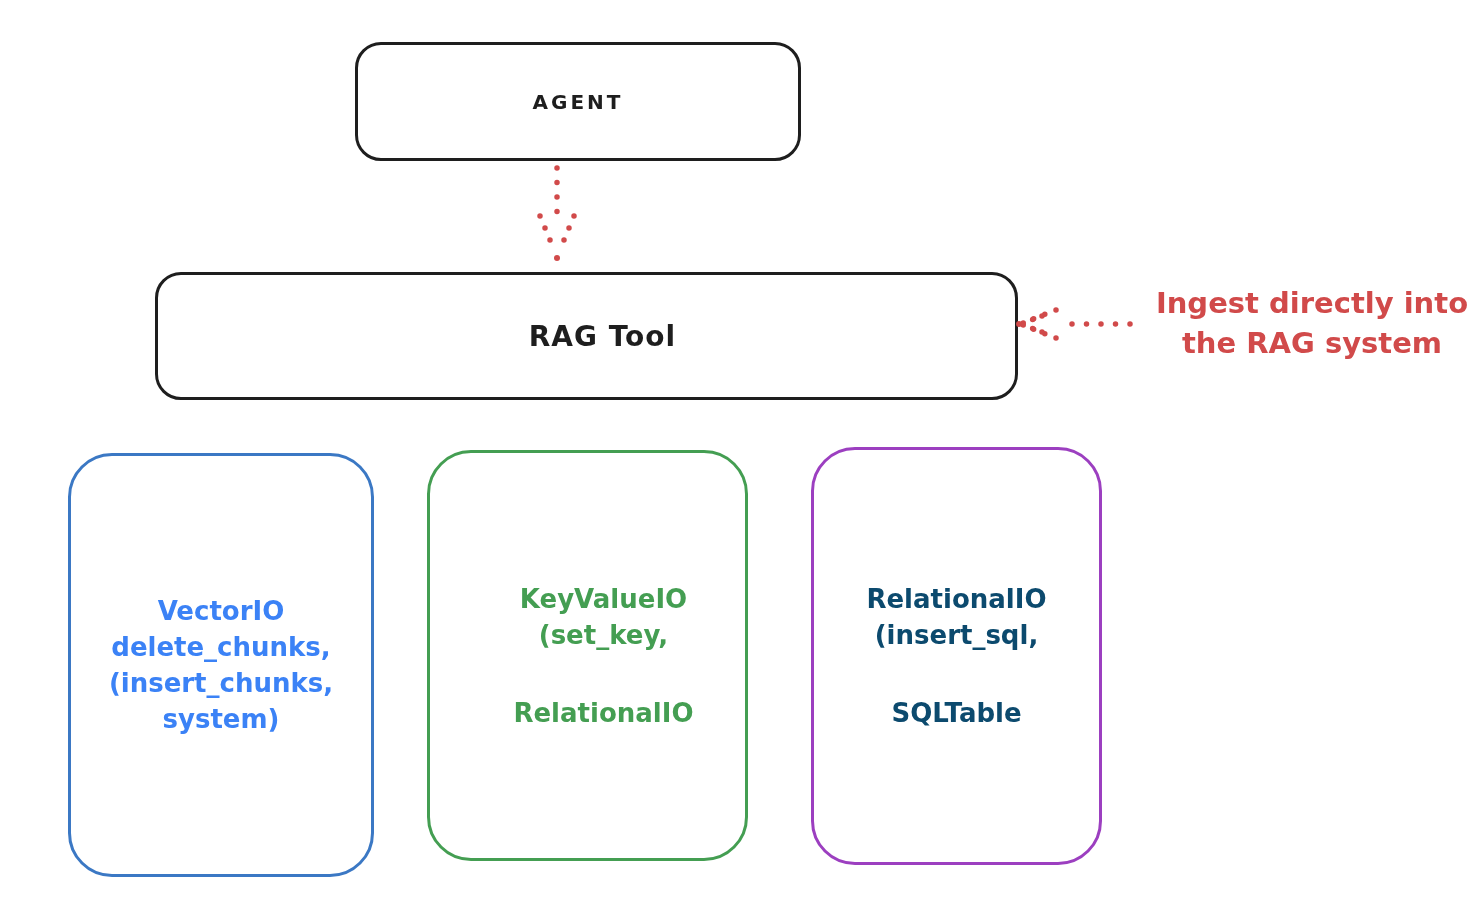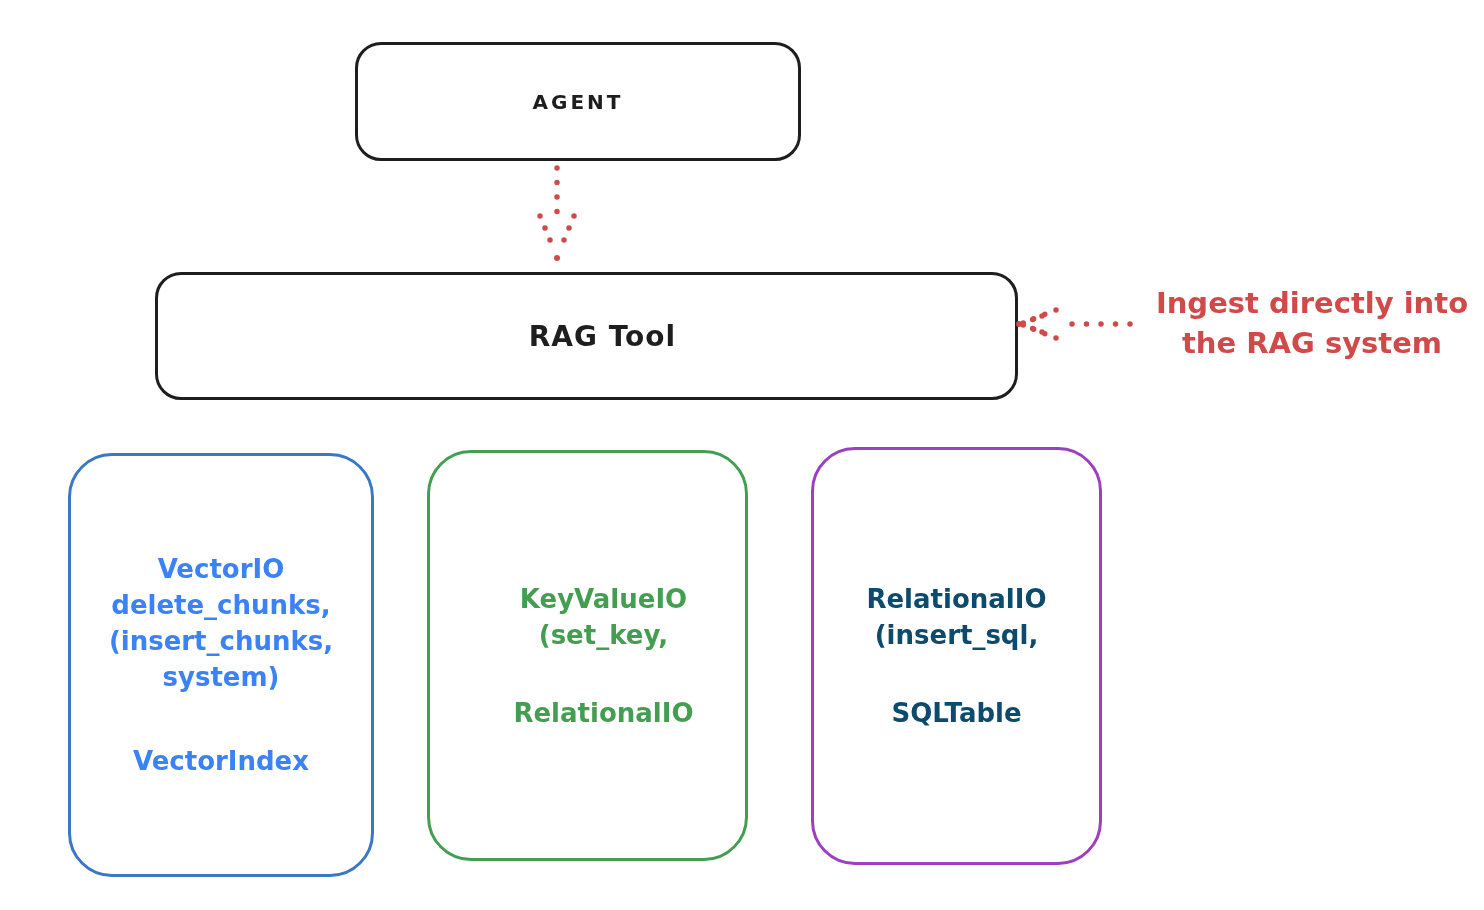--- a/index.html
+++ b/index.html
@@ -113,21 +113,20 @@
     <div>the RAG system</div>
   </div>
 
   <div class="iobox blue">
     <div class="sig">
       <div>VectorIO</div>
       <div>delete_chunks,</div>
       <div>(insert_chunks,</div>
       <div>system)</div>
     </div>
-    <div class="idx">VectorIndex</div>
   </div>
 
   <div class="iobox green">
     <div class="sig">
       <div>KeyValueIO</div>
       <div>(set_key,</div>
     </div>
     <div class="idx">RelationalIO</div>
   </div>
 

